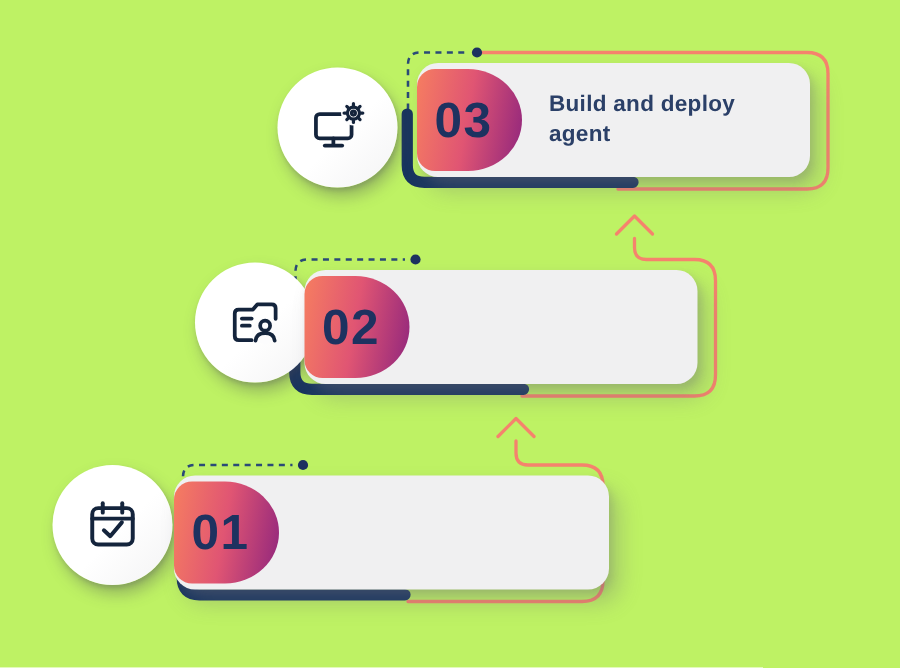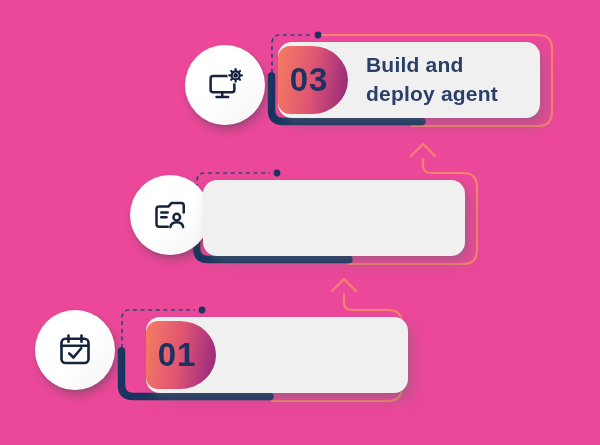--- a/index.html
+++ b/index.html
@@ -1,17 +1,17 @@
 <!DOCTYPE html>
 <html><head>
 <meta charset="utf-8">
 <style>
   html,body{margin:0;padding:0;background:#ffffff;}
   body{font-family:"Liberation Sans", sans-serif;}
-  .canvas{position:relative;width:600px;height:445px;background:#ec4899;overflow:hidden;}
+  .canvas{position:relative;width:600px;height:445px;background:#bef264;overflow:hidden;}
   .decor{position:absolute;left:0;top:0;z-index:1;}
   .step-layer{position:absolute;left:0;top:0;width:600px;height:445px;z-index:2;}
 
   .icon-circle{
     position:absolute;width:80px;height:80px;border-radius:50%;
     background:linear-gradient(135deg,#ffffff 55%,#f3f3f4 100%);
     box-shadow:3px 6px 10px rgba(70,70,85,.35), 1px 2px 3px rgba(70,70,85,.2);
     display:flex;align-items:center;justify-content:center;
   }
   .icon-circle svg{display:block;}
@@ -27,21 +27,21 @@
     border-radius:12px 36px 36px 12px / 12px 34px 34px 12px;
     display:flex;align-items:center;justify-content:center;
   }
   .badge .num{
     font-size:33px;font-weight:700;color:#1d3260;letter-spacing:1px;
     padding-right:8px;
   }
   .card .title{
     position:absolute;left:88px;top:0;height:100%;width:152px;
     display:flex;align-items:center;
-    font-size:21px;font-weight:600;line-height:1.36;color:#2b4068;
+    font-size:15px;font-weight:600;line-height:1.36;color:#2b4068;
     letter-spacing:.2px;
   }
 </style>
 </head>
 <body>
 
 <div class="canvas">
 
   <svg class="decor" width="600" height="445" viewBox="0 0 600 445">
 
@@ -110,33 +110,36 @@
           <path d="M9,17.7 H13.2"></path>
         </g>
         <circle cx="21.4" cy="20.6" r="6.9" fill="#fcfcfd" stroke="none"></circle>
         <g fill="none" stroke="#14243c" stroke-width="2" stroke-linecap="round">
           <circle cx="21.4" cy="17.7" r="2.65"></circle>
           <path d="M16.3,25.7 Q16.7,21.7 21.4,21.7 Q26.1,21.7 26.5,25.7"></path>
         </g>
       </svg>
     </div>
     <div class="card" style="left:203px;top:180px;">
+      <div class="badge">
+        <span class="num">02</span>
+      </div>
     </div>
 
     <div class="icon-circle" style="left:35px;top:310px;">
       <svg width="40" height="40" viewBox="0 0 32 32">
         <g fill="none" stroke="#14243c" stroke-width="2.1" stroke-linecap="round" stroke-linejoin="round">
           <rect x="5.2" y="7" width="21.6" height="19.4" rx="3.2"></rect>
           <path d="M10.8,4.4 V9.4"></path>
           <path d="M21.2,4.4 V9.4"></path>
           <path d="M5.2,12.6 H26.8"></path>
           <path d="M11.4,18.8 L14.8,22 L21,14.6"></path>
         </g>
       </svg>
     </div>
-    <div class="card" style="left:146px;top:317px;">
+    <div class="card" style="left:116px;top:317px;padding-left:28px;">
       <div class="badge">
         <span class="num">01</span>
       </div>
     </div>
 
   </div>
 </div>
 
 </body></html>

